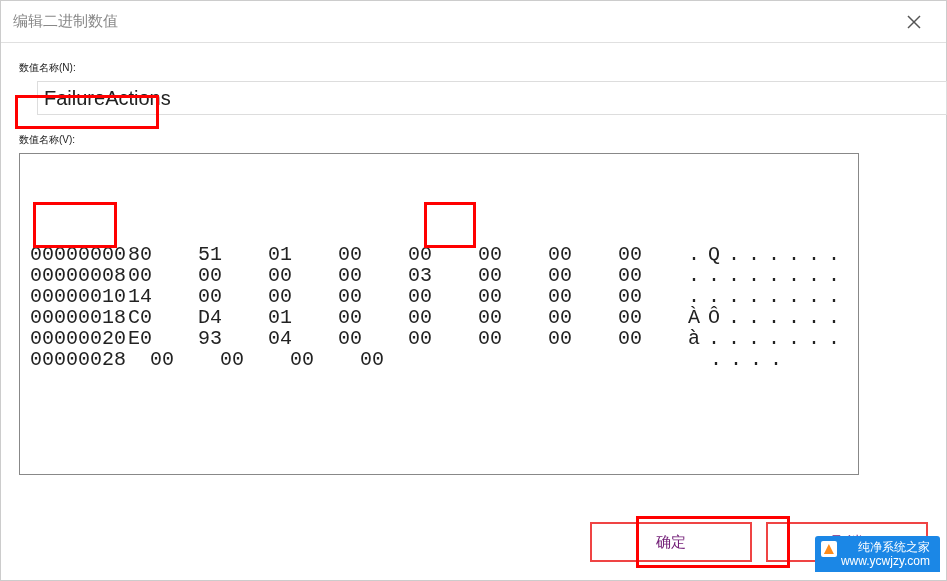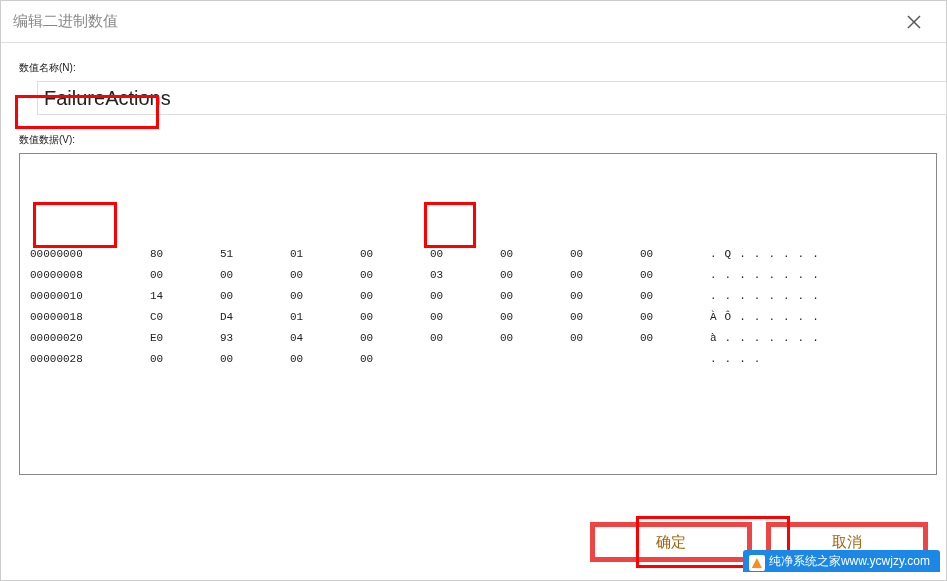--- a/index.html
+++ b/index.html
@@ -67,27 +67,27 @@
       height: 34px;
       border: 3px solid #ff0000;
       pointer-events: none;
     }
     .name-input-container {
       position: relative;
       height: 34px;
       margin-bottom: 18px;
     }
     .data-editor {
-      width: 918px;
+      width: 840px;
       height: 322px;
       border: 1px solid #888;
       background: #fff;
       padding: 6px 10px;
       font-family: Consolas, "Courier New", monospace;
-      font-size: 11px;
+      font-size: 20px;
       line-height: 21px;
       color: #222;
       overflow: auto;
       white-space: pre;
       position: relative;
     }
     .hex-row { display: flex; }
     .offset { width: 120px; }
     .hex-bytes { width: 560px; display: flex; font-family: Liberation Mono, monospace; }
     .hex-byte { width: 70px; }
@@ -100,24 +100,24 @@
     .buttons {
       position: absolute;
       bottom: 18px;
       right: 18px;
       display: flex;
       gap: 14px;
     }
     .btn {
       width: 162px;
       height: 40px;
-      border: 5px solid #ef4444;
+      border: 2px solid #ef4444;
       background: #fff;
       font-size: 15px;
-      color: #a16207;
+      color: #701a75;
       display: flex;
       align-items: center;
       justify-content: center;
       cursor: pointer;
     }
     .ok-highlight {
       position: absolute;
       border: 3px solid #ff0000;
       pointer-events: none;
       bottom: 12px;
@@ -128,21 +128,21 @@
     .watermark {
       position: absolute;
       bottom: 8px;
       right: 6px;
       background: #1b87e6;
       color: #fff;
       font-size: 12px;
       padding: 4px 10px 4px 26px;
       border-radius: 3px 3px 0 0;
       display: flex;
-      flex-direction: row;
+      flex-direction: column;
       align-items: flex-end;
       line-height: 14px;
     }
     .watermark .wm-icon {
       position: absolute;
       left: 6px;
       top: 5px;
       width: 16px;
       height: 16px;
       background: #fff;
@@ -172,21 +172,21 @@
         </svg>
     </div>
   </div>
 
   <div class="content">
     <div class="field-label">数值名称(N):</div>
     <div class="name-input-container">
       <input class="name-input" type="text" readonly="" value="FailureActions" style="">
     </div>
 
-    <div class="field-label">数值数据(V):</div>
+    <div class="field-label">数值名称(V):</div>
     <div class="data-editor" id="hex-editor">
       <div class="red-box highlight-offset-1"></div>
       <div class="red-box highlight-hex-1"></div>
     <div class="hex-row"><span class="offset">00000000</span><span class="hex-bytes"><span class="hex-byte">80</span><span class="hex-byte">51</span><span class="hex-byte">01</span><span class="hex-byte">00</span><span class="hex-byte">00</span><span class="hex-byte">00</span><span class="hex-byte">00</span><span class="hex-byte">00</span></span><span class="ascii">.Q......</span></div><div class="hex-row"><span class="offset">00000008</span><span class="hex-bytes"><span class="hex-byte">00</span><span class="hex-byte">00</span><span class="hex-byte">00</span><span class="hex-byte">00</span><span class="hex-byte">03</span><span class="hex-byte">00</span><span class="hex-byte">00</span><span class="hex-byte">00</span></span><span class="ascii">........</span></div><div class="hex-row"><span class="offset">00000010</span><span class="hex-bytes"><span class="hex-byte">14</span><span class="hex-byte">00</span><span class="hex-byte">00</span><span class="hex-byte">00</span><span class="hex-byte">00</span><span class="hex-byte">00</span><span class="hex-byte">00</span><span class="hex-byte">00</span></span><span class="ascii">........</span></div><div class="hex-row"><span class="offset">00000018</span><span class="hex-bytes"><span class="hex-byte">C0</span><span class="hex-byte">D4</span><span class="hex-byte">01</span><span class="hex-byte">00</span><span class="hex-byte">00</span><span class="hex-byte">00</span><span class="hex-byte">00</span><span class="hex-byte">00</span></span><span class="ascii">ÀÔ......</span></div><div class="hex-row"><span class="offset">00000020</span><span class="hex-bytes"><span class="hex-byte">E0</span><span class="hex-byte">93</span><span class="hex-byte">04</span><span class="hex-byte">00</span><span class="hex-byte">00</span><span class="hex-byte">00</span><span class="hex-byte">00</span><span class="hex-byte">00</span></span><span class="ascii">à.......</span></div><div class="hex-row"><span class="offset">00000028</span><span class="hex-bytes"><span class="hex-byte">00</span><span class="hex-byte">00</span><span class="hex-byte">00</span><span class="hex-byte">00</span></span><span class="ascii">....</span></div></div>
   </div>
 
   <div class="name-highlight"></div>
 
   <div class="buttons">
     <button class="btn">确定</button>

